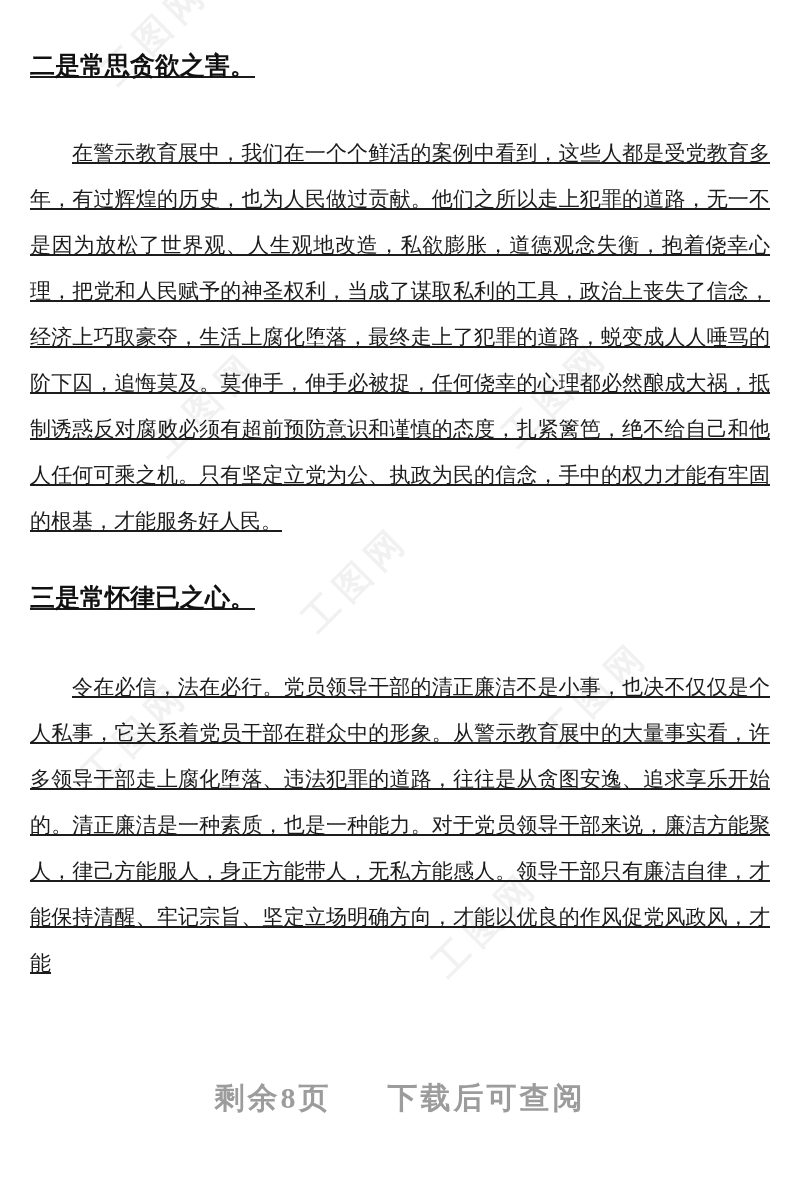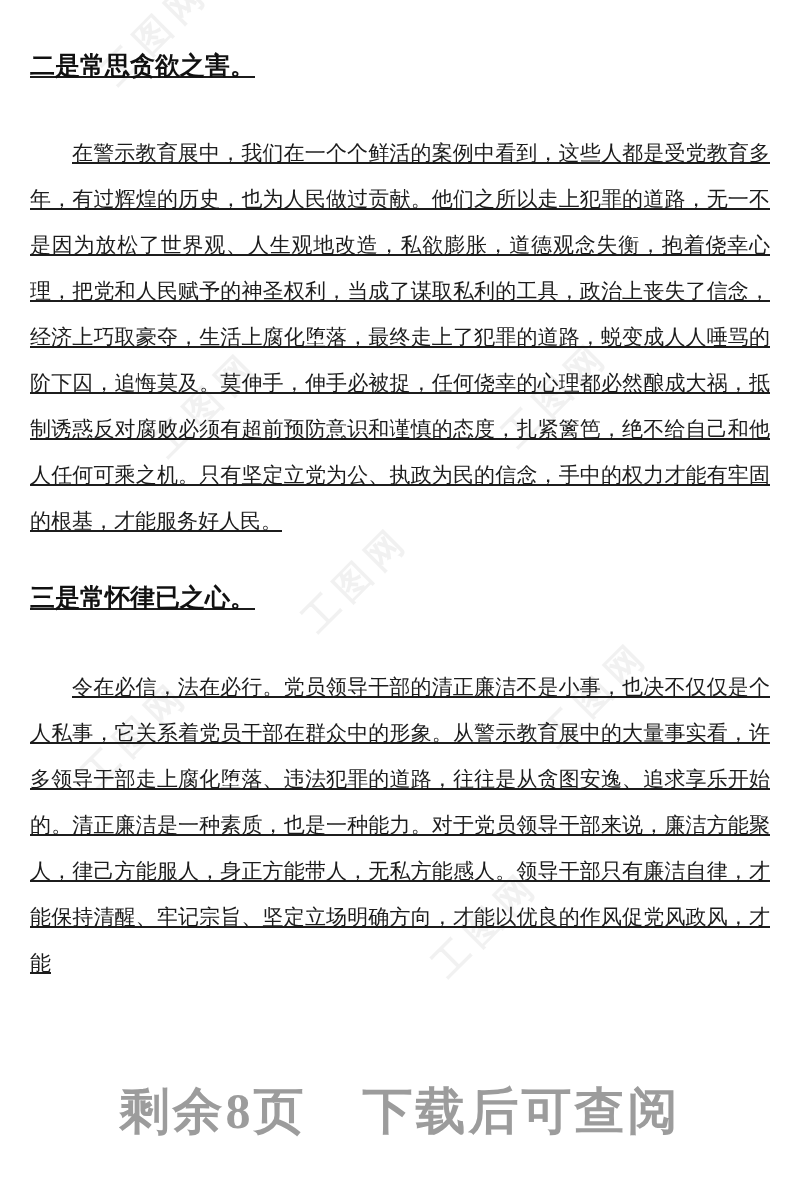--- a/index.html
+++ b/index.html
@@ -63,21 +63,21 @@
     white-space: nowrap;
   }
   .footer-banner {
     position: absolute;
     left: 0;
     top: 1078px;
     width: 800px;
     text-align: center;
     z-index: 2;
     font-family: "Liberation Serif", "DejaVu Serif", serif;
-    font-size: 50px;
+    font-size: 30px;
     font-weight: bold;
     color: #9c9c9c;
     letter-spacing: 3px;
   }
   .footer-banner .gap { display: inline-block; width: 56px; }
 </style>
 </head>
 <body>
 
 <div class="page">

